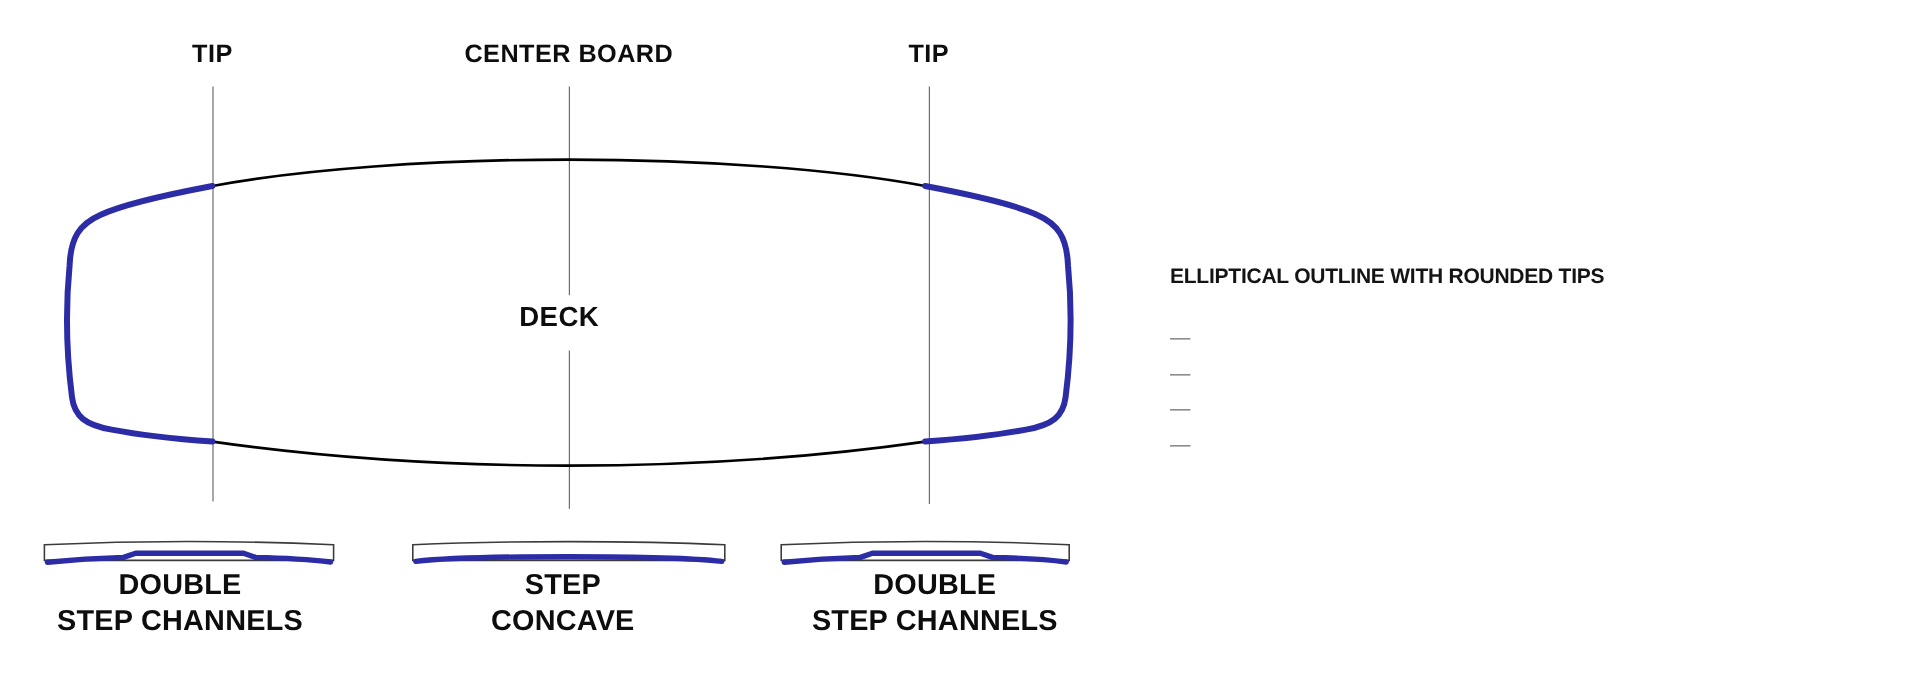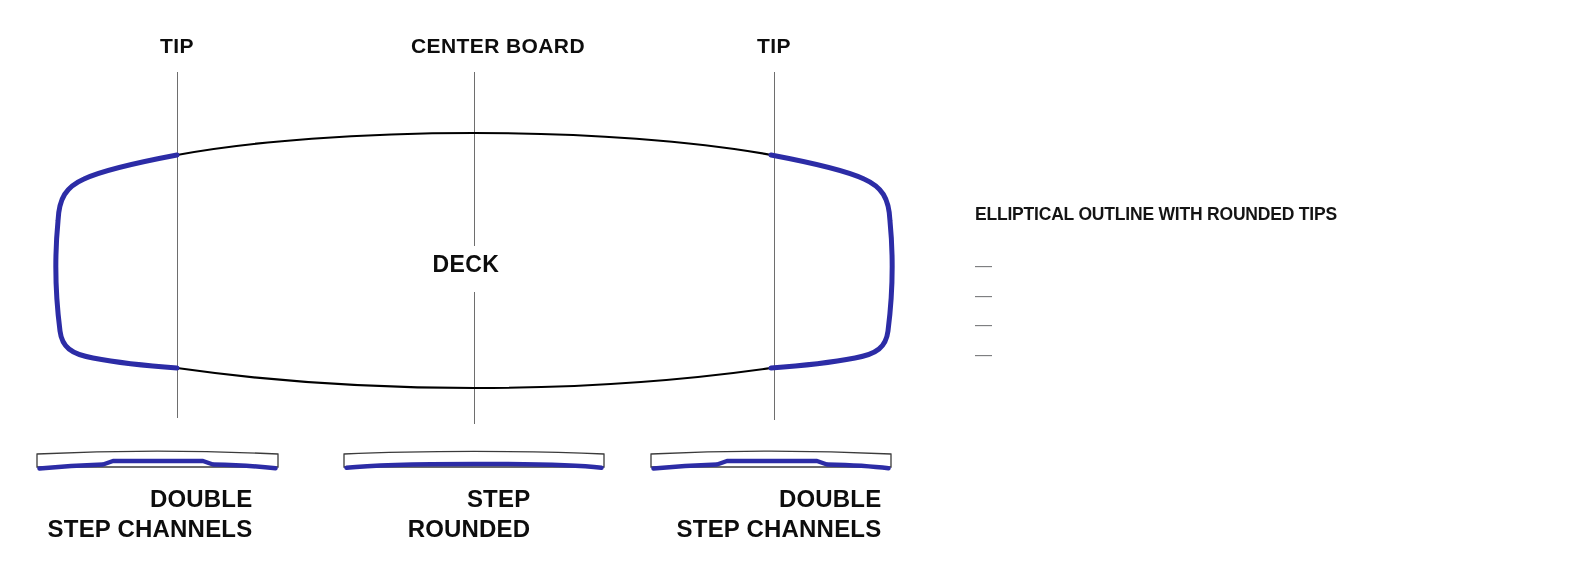--- a/index.html
+++ b/index.html
@@ -10,28 +10,28 @@
     font-family:"Liberation Sans","DejaVu Sans",sans-serif;
     overflow:hidden;
   }
   svg{position:absolute;left:0;top:0;}
   .lbl{
     position:absolute;
     transform:translateX(-50%);
     color:#0d0d0d;
     font-weight:bold;
     white-space:nowrap;
-    text-align:right;
+    text-align:center;
   }
   .lbl-top{top:34px;font-size:21px;letter-spacing:.4px;}
   .lbl-deck{top:251px;font-size:23px;letter-spacing:.4px;}
-  .lbl-section{top:484px;font-size:24px;line-height:30px;letter-spacing:.2px;}
+  .lbl-section{top:473px;font-size:24px;line-height:30px;letter-spacing:.2px;}
   .lbl-section span{display:block;}
   .features{
-    position:absolute;left:975px;top:204px;width:590px;
+    position:absolute;left:975px;top:220px;width:590px;
   }
   .features h2{
     margin:0 0 26px 0;
     font-size:17.5px;
     letter-spacing:-.2px;
     color:#141414;
     font-weight:bold;
   }
   .features ul{
     margin:0;padding:0;list-style:none;
@@ -103,32 +103,32 @@
     </g>
 
     <g fill="none" stroke="#2c2ca6" stroke-width="4.5" stroke-linecap="round" stroke-linejoin="round">
       <path d="M 39.5 468.5 C 60 466.5 86 465 103 464.5 L 113 461 L 203 461 L 213 464.5 C 236 465 258 466.2 275.5 468.3"></path>
       <path d="M 346.5 467.8 C 392 462.6 556 462.6 601.5 467.8"></path>
       <path d="M 653.5 468.5 C 674 466.5 700 465 717 464.5 L 727 461 L 817 461 L 827 464.5 C 850 465 872 466.2 888.5 468.3"></path>
     </g>
   </svg>
 
   <div class="lbl lbl-top" style="left:177px;">TIP</div>
-  <div class="lbl lbl-top" style="left:498px;">CENTER BOARD</div>
+  <div class="lbl lbl-top" style="left:474px;">CENTER BOARD</div>
   <div class="lbl lbl-top" style="left:774px;">TIP</div>
 
   <div class="lbl lbl-deck" style="left:466px;">DECK</div>
 
   <div class="lbl lbl-section" style="left:150px;">
     <span>DOUBLE</span>
     <span>STEP CHANNELS</span>
   </div>
   <div class="lbl lbl-section" style="left:469px;">
     <span>STEP</span>
-    <span>ROUNDED</span>
+    <span>CONCAVE</span>
   </div>
   <div class="lbl lbl-section" style="left:779px;">
     <span>DOUBLE</span>
     <span>STEP CHANNELS</span>
   </div>
 
   <div class="features">
     <h2>ELLIPTICAL OUTLINE WITH ROUNDED TIPS</h2>
     <ul>
       <li>

